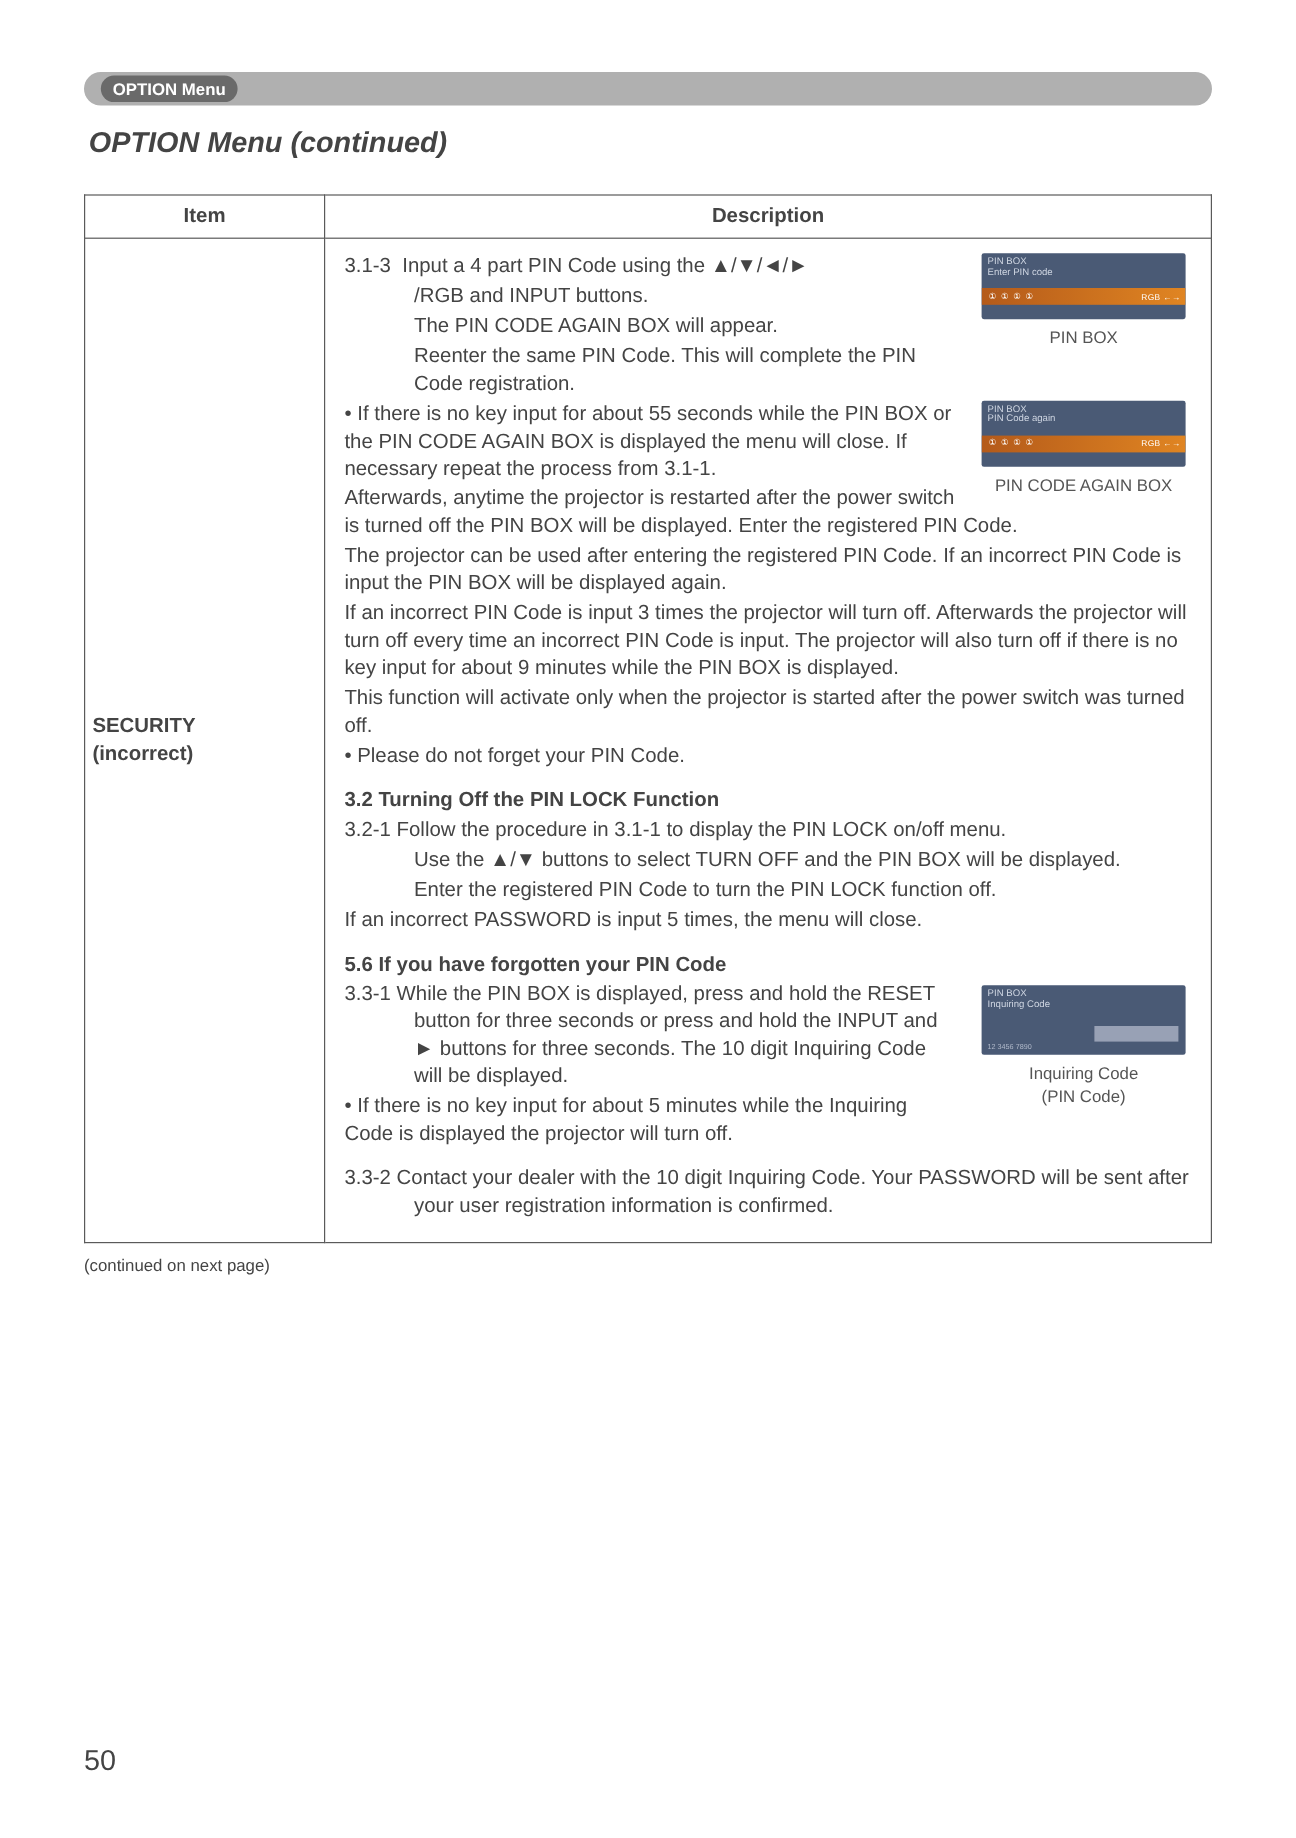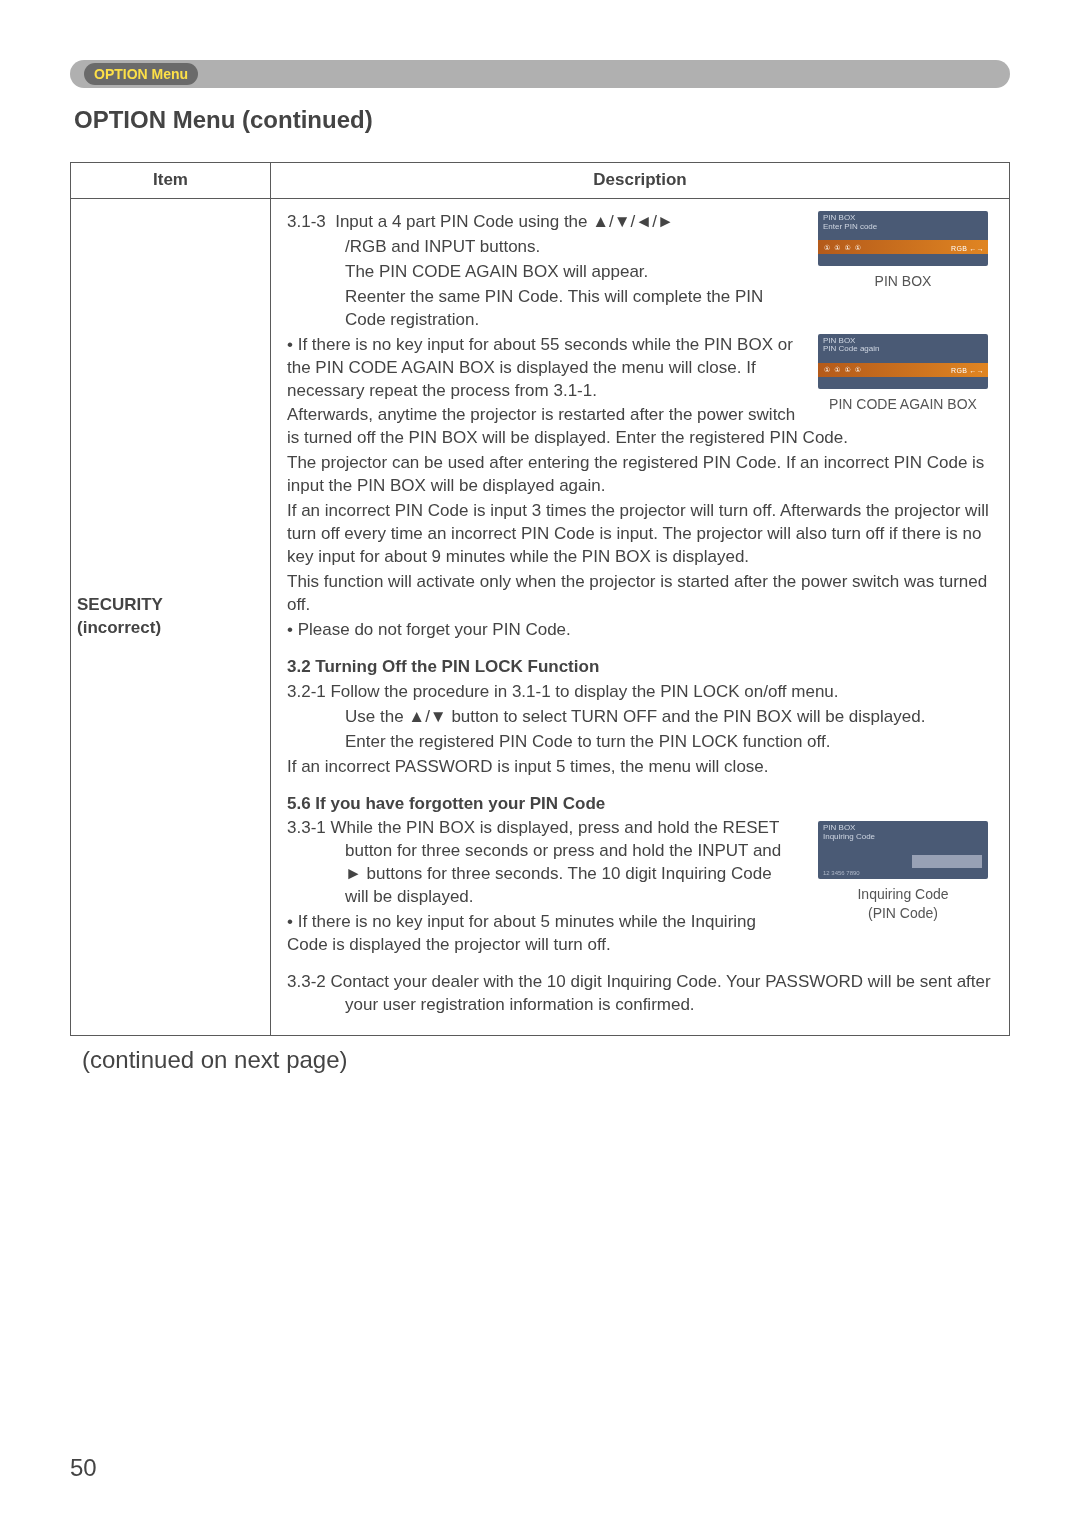--- a/index.html
+++ b/index.html
@@ -22,27 +22,28 @@
     background: #b0b0b0;
     border-radius: 14px;
     height: 28px;
     display: flex;
     align-items: center;
     padding-left: 14px;
     margin-bottom: 18px;
   }
   .ribbon-pill {
     background: #6a6a6a;
-    color: #fde047;
+    color: #ffffff;
     font-size: 14px;
     font-weight: bold;
     padding: 3px 10px;
     border-radius: 12px;
   }
   .page-title {
+    font-style: italic;
     font-weight: bold;
     font-size: 24px;
     margin: 0 0 28px 4px;
     color: #444;
   }
   table.main {
     border-collapse: collapse;
     width: 100%;
     table-layout: fixed;
   }
@@ -130,23 +131,22 @@
   }
   .osd.tall { height: 58px; }
   .osd .greyrect {
     position: absolute;
     bottom: 11px; right: 6px;
     width: 70px; height: 13px;
     background: #98a1b5;
   }
   .continued {
     margin-top: 10px;
-    font-size: 24px;
-    color: #444;
-    margin-left: 12px;
+    font-size: 14px;
+    color: #444;
   }
   .page-number {
     position: absolute;
     left: 70px;
     bottom: 50px;
     font-size: 24px;
     color: #444;
   }
   .clear { clear: both; }
 </style>
@@ -216,21 +216,21 @@
           <p class="para">The projector can be used after entering the registered PIN Code. If an incorrect PIN Code is input the PIN BOX will be displayed again.</p>
 
           <div class="clear"></div>
 
           <p class="para">If an incorrect PIN Code is input 3 times the projector will turn off. Afterwards the projector will turn off every time an incorrect PIN Code is input. The projector will also turn off if there is no key input for about 9 minutes while the PIN BOX is displayed.</p>
           <p class="para">This function will activate only when the projector is started after the power switch was turned off.</p>
           <p class="para">• Please do not forget your PIN Code.</p>
 
           <div class="section-heading">3.2 Turning Off the PIN LOCK Function</div>
           <p class="para numline">3.2-1 Follow the procedure in 3.1-1 to display the PIN LOCK on/off menu.</p>
-          <p class="para indent-only">Use the ▲/▼ button to select TURN OFF and the PIN BOX will be displayed.</p>
+          <p class="para indent-only">Use the ▲/▼ buttons to select TURN OFF and the PIN BOX will be displayed.</p>
           <p class="para indent-only">Enter the registered PIN Code to turn the PIN LOCK function off.</p>
           <p class="para">If an incorrect PASSWORD is input 5 times, the menu will close.</p>
 
           <div class="section-heading">5.6 If you have forgotten your PIN Code</div>
 
           <div class="floatbox" style="margin-top:4px;">
             <div class="osd tall">
               <div class="title">
                 <span>PIN BOX</span><br>
                 <span>Inquiring Code</span>

